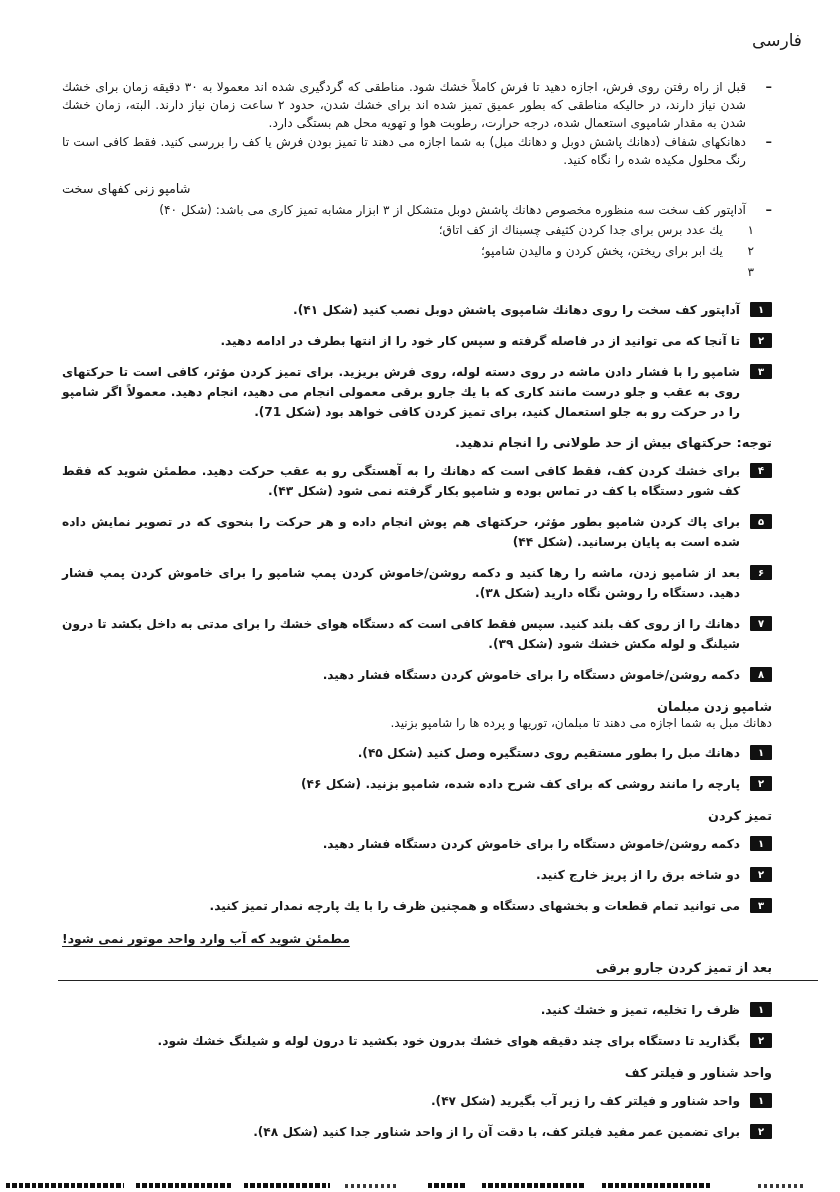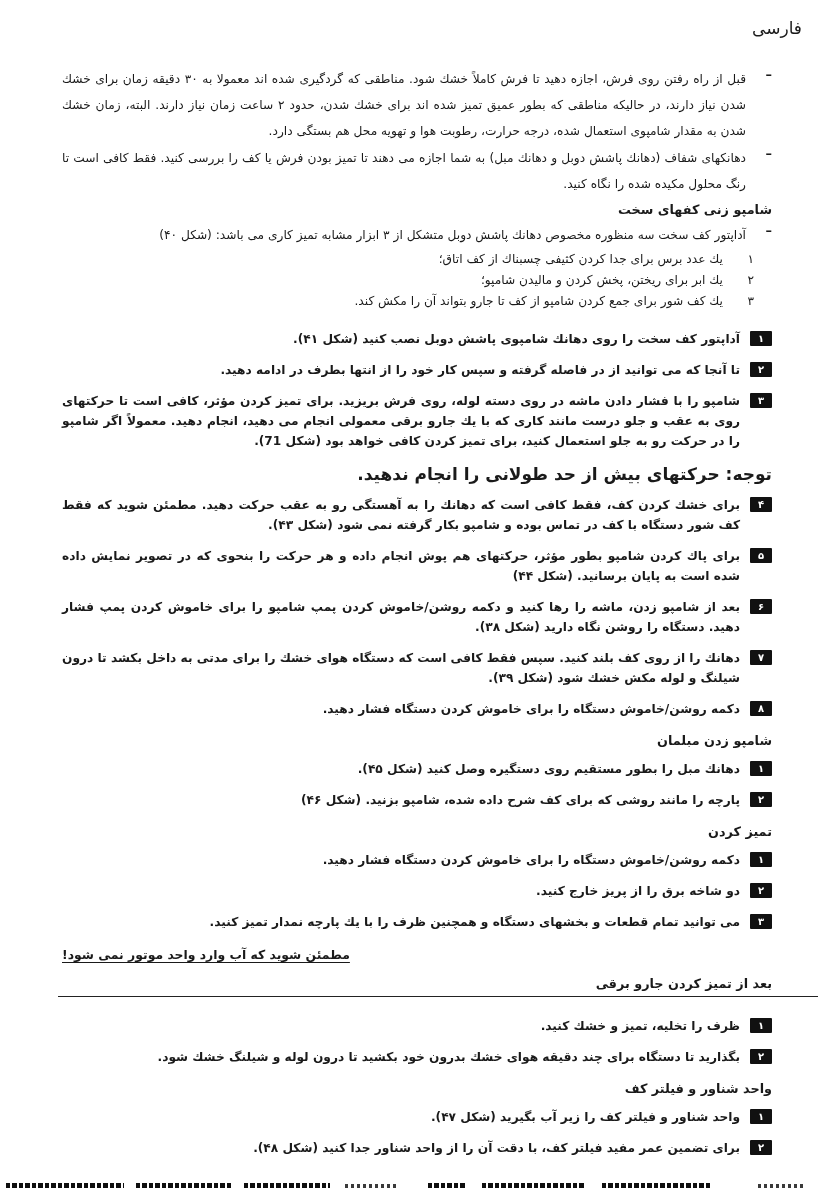--- a/index.html
+++ b/index.html
@@ -6,59 +6,59 @@
   html, body { width: 840px; }
   body {
     height: 1192px;
     background: #ffffff;
     color: #1a1a1a;
     font-family: "DejaVu Sans", sans-serif;
     direction: rtl;
     overflow: hidden;
     position: relative;
   }
-  .page { padding: 18px 38px 0 62px; }
+  .page { padding: 30px 38px 0 62px; }
   .page-title {
     text-align: right;
     font-size: 17px;
     font-weight: 400;
     margin-bottom: 28px;
     letter-spacing: 0.5px;
   }
   .main { margin-left: 0; margin-right: 30px; }
 
-  .para { font-size: 12.2px; line-height: 26px; text-align: justify; }
+  .para { font-size: 12.2px; line-height: 18px; text-align: justify; }
   .bullet-row { display: flex; align-items: flex-start; margin-bottom: 1px; }
   .dash { width: 26px; flex-shrink: 0; font-weight: 700; font-size: 13px; line-height: 18px; }
 
   .section-heading {
-    font-weight: 700;
+    font-weight: 400;
     font-size: 12.8px;
-    text-align: right;
-    margin-top: 5px;
+    text-align: left;
+    margin-top: 12px;
     margin-bottom: 5px;
   }
 
   .tools { margin-right: 18px; margin-top: 1px; }
   .tool-row { display: flex; align-items: flex-start; line-height: 21px; }
   .tool-num { width: 14px; flex-shrink: 0; font-size: 12.2px; margin-left: 17px; text-align: right; }
   .tool-text { font-size: 12.2px; }
 
   .step { display: flex; align-items: flex-start; margin-top: 11px; }
   .step-badge {
     width: 22px; height: 15px; flex-shrink: 0;
     background: #111111; color: #ffffff;
     font-size: 10px; font-weight: 700;
     display: flex; align-items: center; justify-content: center;
     margin-left: 10px; margin-top: 2px;
     border-radius: 1px;
   }
   .step-text { font-size: 12.2px; font-weight: 700; line-height: 20px; text-align: justify; }
 
-  .note-line { font-weight: 700; font-size: 17px; text-align: right; margin-top: 13px; }
+  .note-line { font-weight: 700; font-size: 13px; text-align: right; margin-top: 13px; }
   .plain-line { font-size: 12.2px; line-height: 18px; text-align: right; }
   .warning-line {
     font-weight: 700; font-size: 12.4px; text-align: left; margin-top: 15px;
     text-decoration: underline; text-underline-offset: 3px;
   }
   .subsection-heading { font-weight: 700; font-size: 12.8px; margin-top: 14px; }
 
   .divider {
     border: none;
     border-top: 1.6px solid #222222;
@@ -108,21 +108,20 @@
       <div class="tool-row">
         <span class="tool-num">۱</span>
         <span class="tool-text">یك عدد برس برای جدا کردن کثیفی چسبناك از کف اتاق؛</span>
       </div>
       <div class="tool-row">
         <span class="tool-num">۲</span>
         <span class="tool-text">یك ابر برای ریختن، پخش کردن و مالیدن شامپو؛</span>
       </div>
       <div class="tool-row">
         <span class="tool-num">۳</span>
-        <span class="tool-text">یك کف شور برای جمع کردن شامپو از کف تا جارو بتواند آن را مکش کند.</span>
       </div>
     </div>
 
     <div class="spacer-6"></div>
 
     <div class="step">
       <span class="step-badge">۱</span>
       <span class="step-text">آداپتور کف سخت را روی دهانك شامپوی پاشش دوبل نصب کنید (شکل ۴۱).</span>
     </div>
     <div class="step">
@@ -151,20 +150,21 @@
     <div class="step">
       <span class="step-badge">۷</span>
       <span class="step-text">دهانك را از روی کف بلند کنید. سپس فقط کافی است که دستگاه هوای خشك را برای مدتی به داخل بکشد تا درون شیلنگ و لوله مکش خشك شود (شکل ۳۹).</span>
     </div>
     <div class="step">
       <span class="step-badge">۸</span>
       <span class="step-text">دکمه روشن/خاموش دستگاه را برای خاموش کردن دستگاه فشار دهید.</span>
     </div>
 
     <div class="subsection-heading">شامپو زدن مبلمان</div>
+    <div class="plain-line">دهانك مبل به شما اجازه می دهند تا مبلمان، توریها و پرده ها را شامپو بزنید.</div>
 
     <div class="step">
       <span class="step-badge">۱</span>
       <span class="step-text">دهانك مبل را بطور مستقیم روی دستگیره وصل کنید (شکل ۴۵).</span>
     </div>
     <div class="step">
       <span class="step-badge">۲</span>
       <span class="step-text">پارچه را مانند روشی که برای کف شرح داده شده، شامپو بزنید. (شکل ۴۶)</span>
     </div>
 

